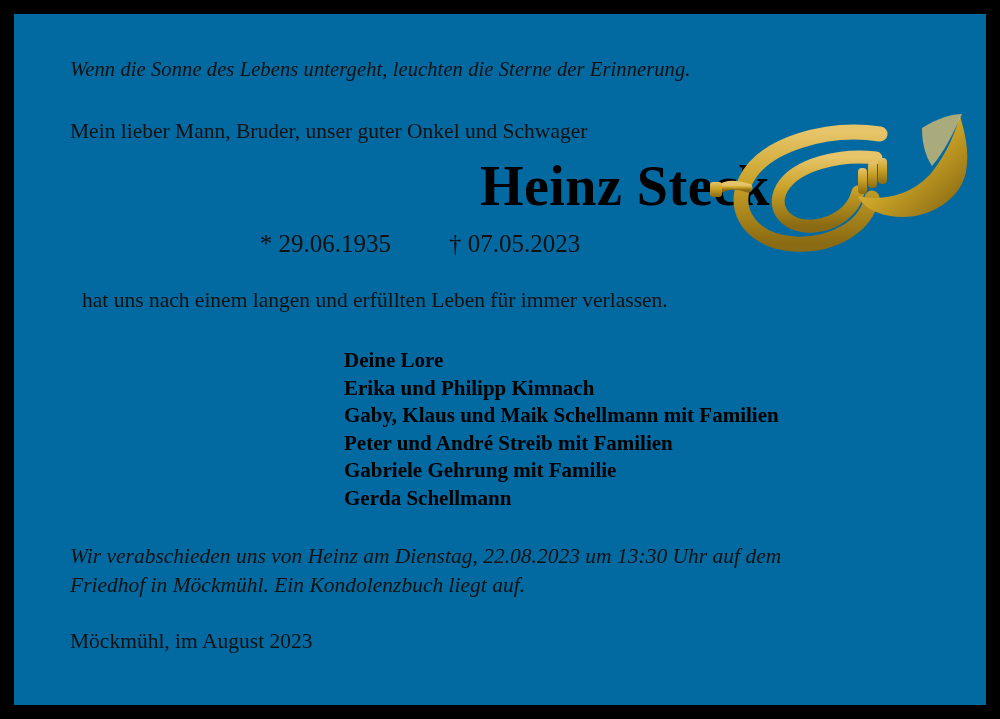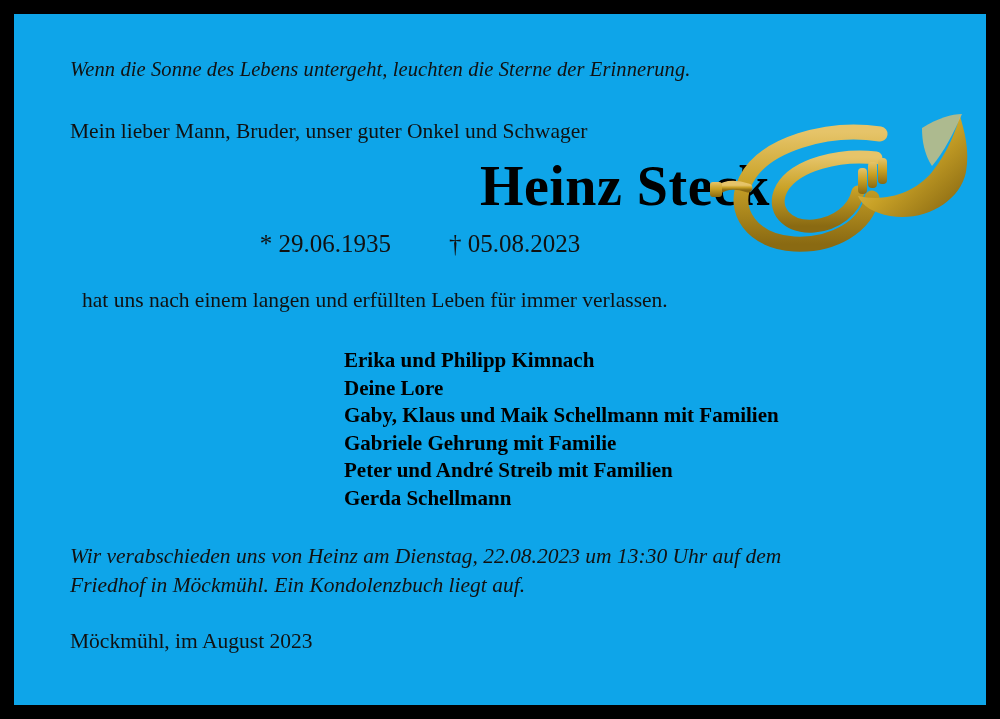--- a/index.html
+++ b/index.html
@@ -20,21 +20,21 @@
     width: 1000px;
     height: 719px;
     background: #000000;
     padding: 14px;
   }
   .inner {
     position: relative;
     box-sizing: border-box;
     width: 100%;
     height: 100%;
-    background: #0ea5e9;
+    background: #0369a1;
     padding: 44px 56px 24px 56px;
   }
   .motto {
     font-family: "Liberation Serif", serif;
     font-style: italic;
     font-size: 20.5px;
     letter-spacing: 0.1px;
     color: #111;
     margin: 0 0 38px 0;
   }
@@ -118,32 +118,32 @@
   <div class="inner">
 
     <p class="motto">Wenn die Sonne des Lebens untergeht, leuchten die Sterne der Erinnerung.</p>
 
     <p class="intro">Mein lieber Mann, Bruder, unser guter Onkel und Schwager</p>
 
     <div class="name">Heinz Steck</div>
 
     <div class="dates">
       <span>* 29.06.1935</span>
-      <span>† 05.08.2023</span>
+      <span>† 07.05.2023</span>
     </div>
 
     <p class="line-after">hat uns nach einem langen und erfüllten Leben für immer verlassen.</p>
 
     <div class="family-block">
       <ul class="family-list">
+        <li>Deine Lore</li>
         <li>Erika und Philipp Kimnach</li>
-        <li>Deine Lore</li>
         <li>Gaby, Klaus und Maik Schellmann mit Familien</li>
+        <li>Peter und André Streib mit Familien</li>
         <li>Gabriele Gehrung mit Familie</li>
-        <li>Peter und André Streib mit Familien</li>
         <li>Gerda Schellmann</li>
       </ul>
     </div>
 
     <p class="farewell">
       <span>Wir verabschieden uns von Heinz am Dienstag, 22.08.2023 um 13:30 Uhr auf dem</span><br>
       <span>Friedhof in Möckmühl. Ein Kondolenzbuch liegt auf.</span>
     </p>
 
     <p class="place-date">Möckmühl, im August 2023</p>

